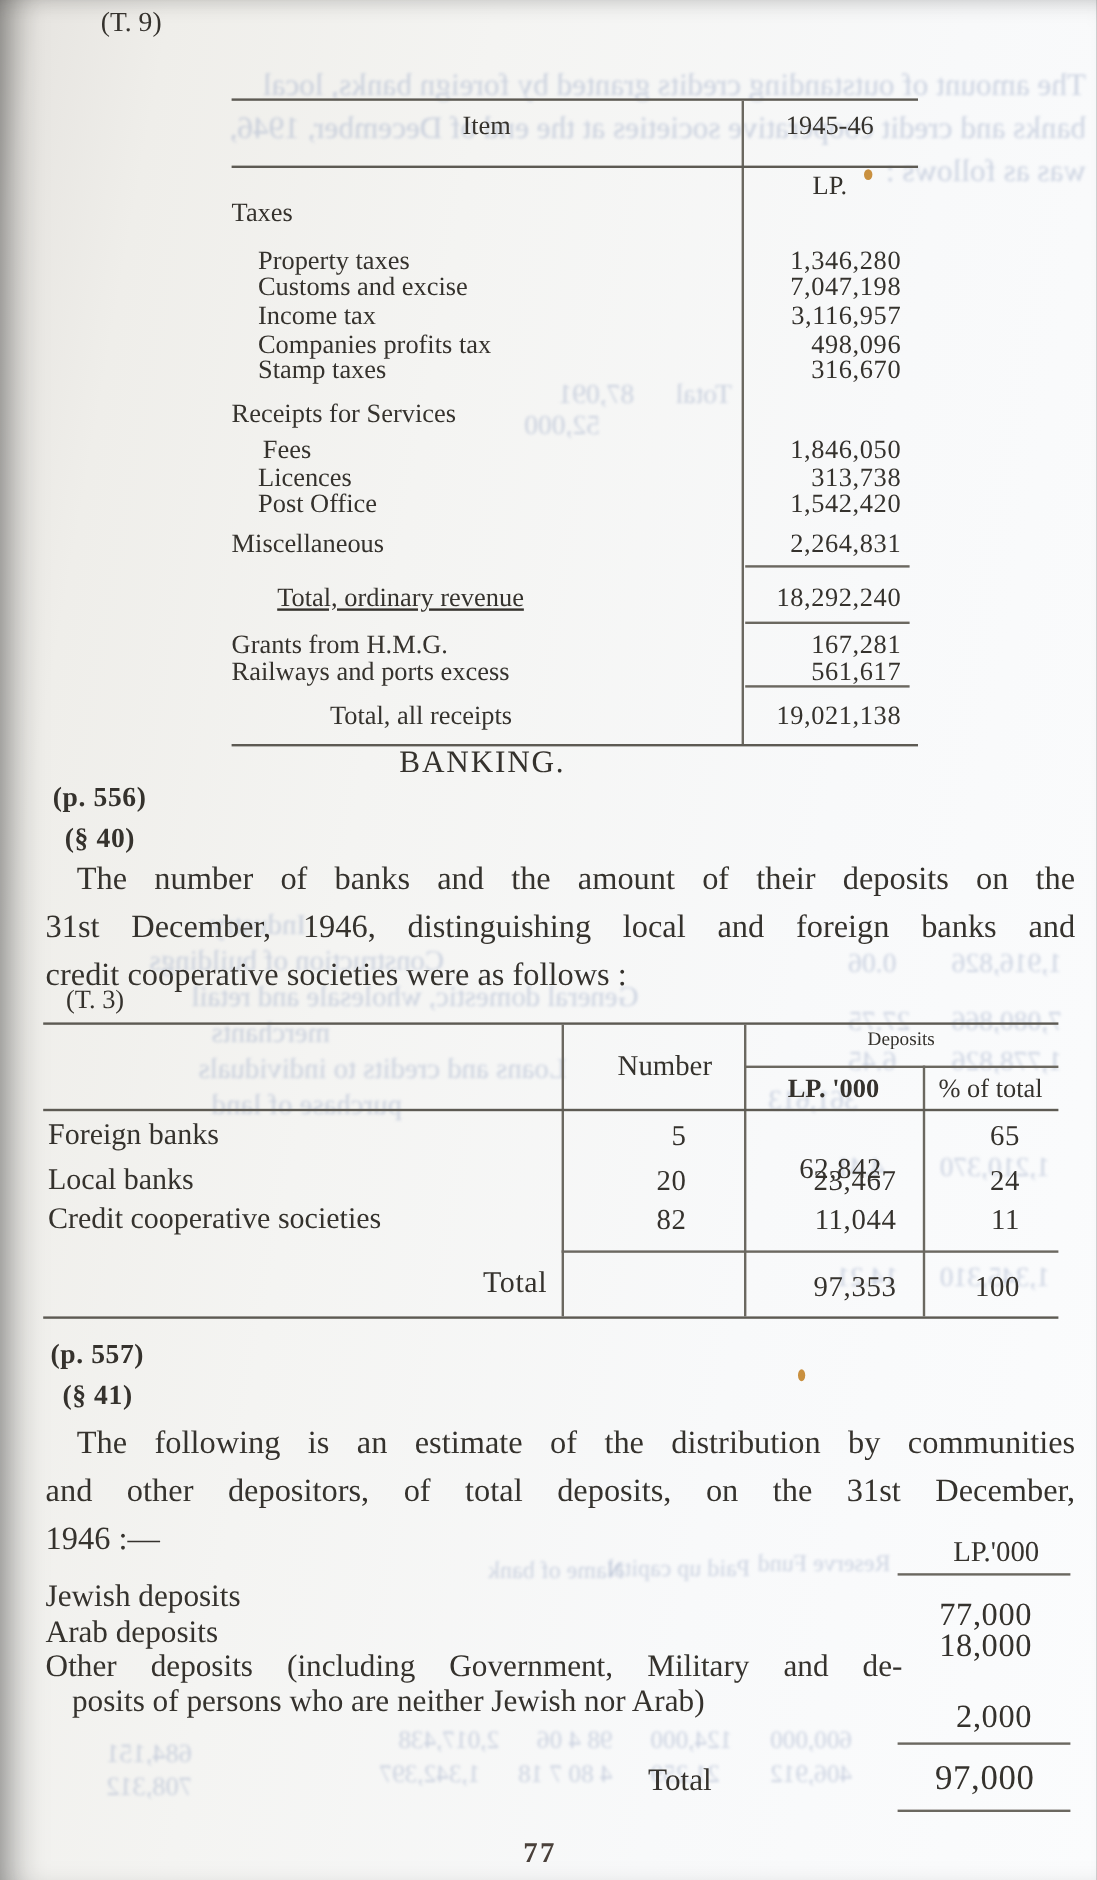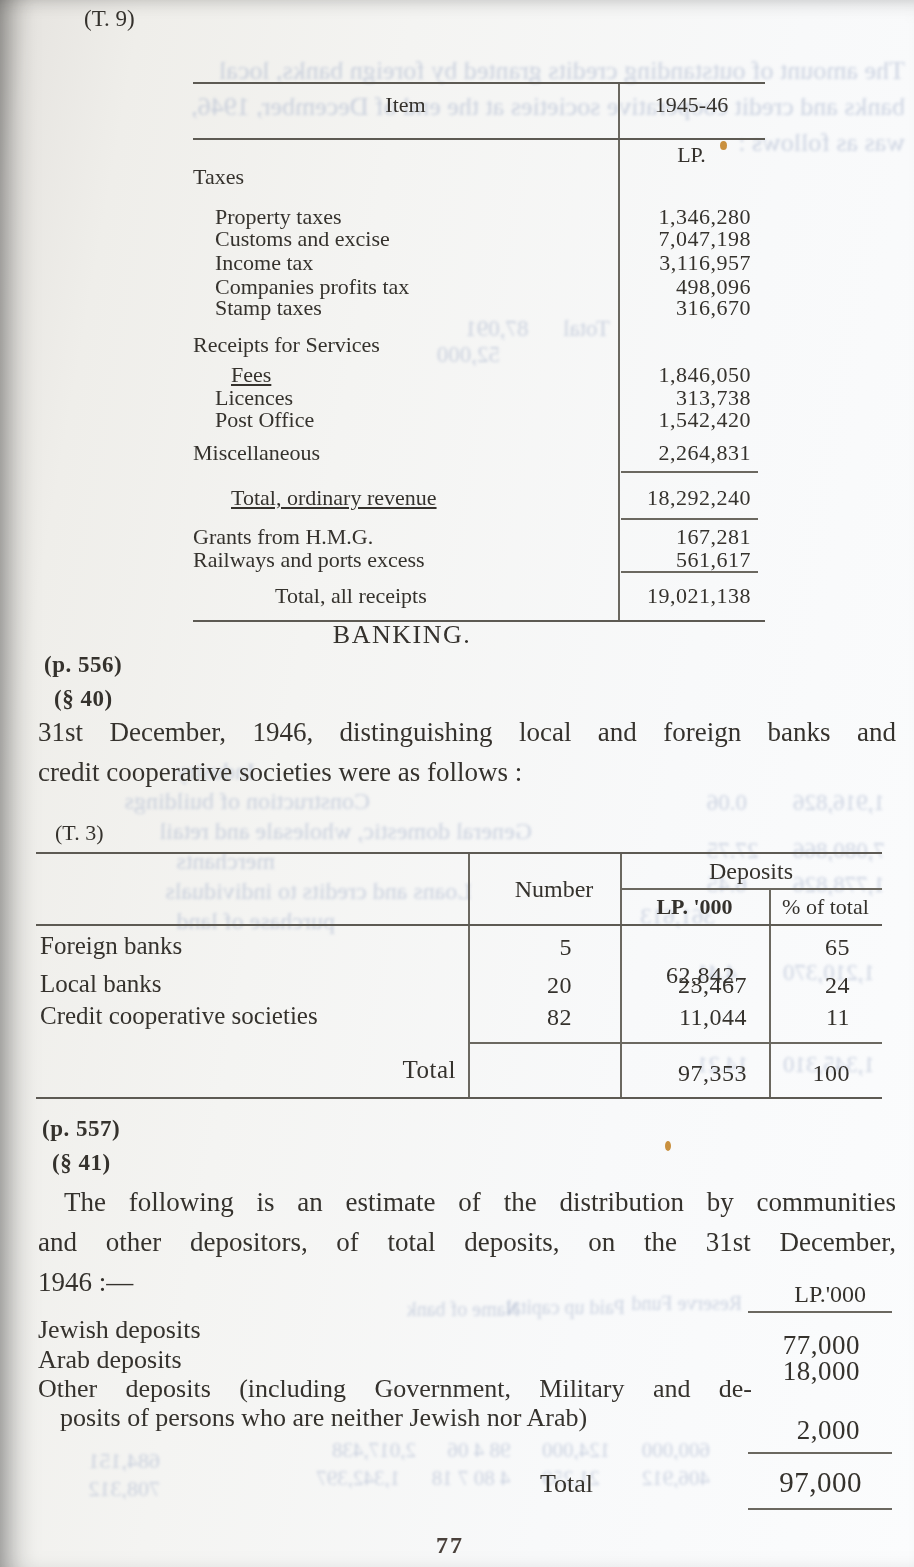--- a/index.html
+++ b/index.html
@@ -91,21 +91,21 @@
     <div class="amount" style="top:142px;">7,047,198</div>
     <div class="t9row" style="left:22px;top:166px;">Income tax</div>
     <div class="amount" style="top:166px;">3,116,957</div>
     <div class="t9row" style="left:22px;top:190px;">Companies profits tax</div>
     <div class="amount" style="top:190px;">498,096</div>
     <div class="t9row" style="left:22px;top:211px;">Stamp taxes</div>
     <div class="amount" style="top:211px;">316,670</div>
 
     <div class="t9row" style="left:0;top:248px;">Receipts for Services</div>
 
-    <div class="t9row" style="left:38px;top:278px;text-decoration:underline;">Fees</div>
+    <div class="t9row" style="left:26px;top:278px;">Fees</div>
     <div class="amount" style="top:278px;">1,846,050</div>
     <div class="t9row" style="left:22px;top:301px;">Licences</div>
     <div class="amount" style="top:301px;">313,738</div>
     <div class="t9row" style="left:22px;top:323px;">Post Office</div>
     <div class="amount" style="top:323px;">1,542,420</div>
 
     <div class="t9row" style="left:0;top:356px;">Miscellaneous</div>
     <div class="amount" style="top:356px;">2,264,831</div>
 
     <div class="rule thin" style="left:428px;top:387px;width:137px;"></div>
@@ -122,33 +122,34 @@
     <div class="t9row" style="left:82px;top:499px;">Total, all receipts</div>
     <div class="amount" style="top:499px;">19,021,138</div>
   </div>
 
   <div class="abs center banking" style="left:0;top:620px;width:804px;">BANKING.</div>
 
   <div class="abs ref" style="left:44px;top:652px;">(p. 556)</div>
   <div class="abs ref" style="left:54px;top:686px;">(§ 40)</div>
 
   <div class="para" style="top:712px;">
+    <div class="jline" style="text-indent:26px;">The number of banks and the amount of their deposits on the</div>
     <div class="jline">31st December, 1946, distinguishing local and foreign banks and</div>
     <div class="lline">credit cooperative societies were as follows :</div>
   </div>
 
   <div class="abs ink" style="left:55px;top:820px;font-size:22px;">(T. 3)</div>
 
   <div class="abs" style="left:36px;top:852px;width:846px;height:243px;border-top:2px solid #5d5a53;border-bottom:2px solid #5d5a53;">
     <div class="vline" style="left:432px;top:0;height:243px;"></div>
     <div class="vline" style="left:584px;top:0;height:243px;"></div>
     <div class="vline" style="left:733px;top:34px;height:209px;"></div>
 
     <div class="abs center" style="left:432px;top:22px;width:172px;font-size:24px;">Number</div>
-    <div class="abs center" style="left:584px;top:4px;width:262px;font-size:24px;">Deposits</div>
+    <div class="abs center" style="left:584px;top:4px;width:262px;font-size:16px;">Deposits</div>
     <div class="rule thin" style="left:584px;top:34px;width:262px;"></div>
     <div class="abs center" style="left:584px;top:40px;width:149px;font-size:22px;font-weight:bold;">LP. '000</div>
     <div class="abs center" style="left:733px;top:40px;width:113px;font-size:22px;">% of total</div>
     <div class="rule" style="left:0;top:70px;width:846px;"></div>
 
     <div class="abs" style="left:4px;top:78px;font-size:25px;white-space:nowrap;">Foreign banks</div>
     <div class="t3cell" style="left:432px;top:80px;width:104px;">5</div>
     <div class="t3cell" style="left:572px;top:80px;width:127px;margin-top:28px;">62,842</div>
     <div class="t3cell" style="left:733px;top:80px;width:81px;">65</div>
 

